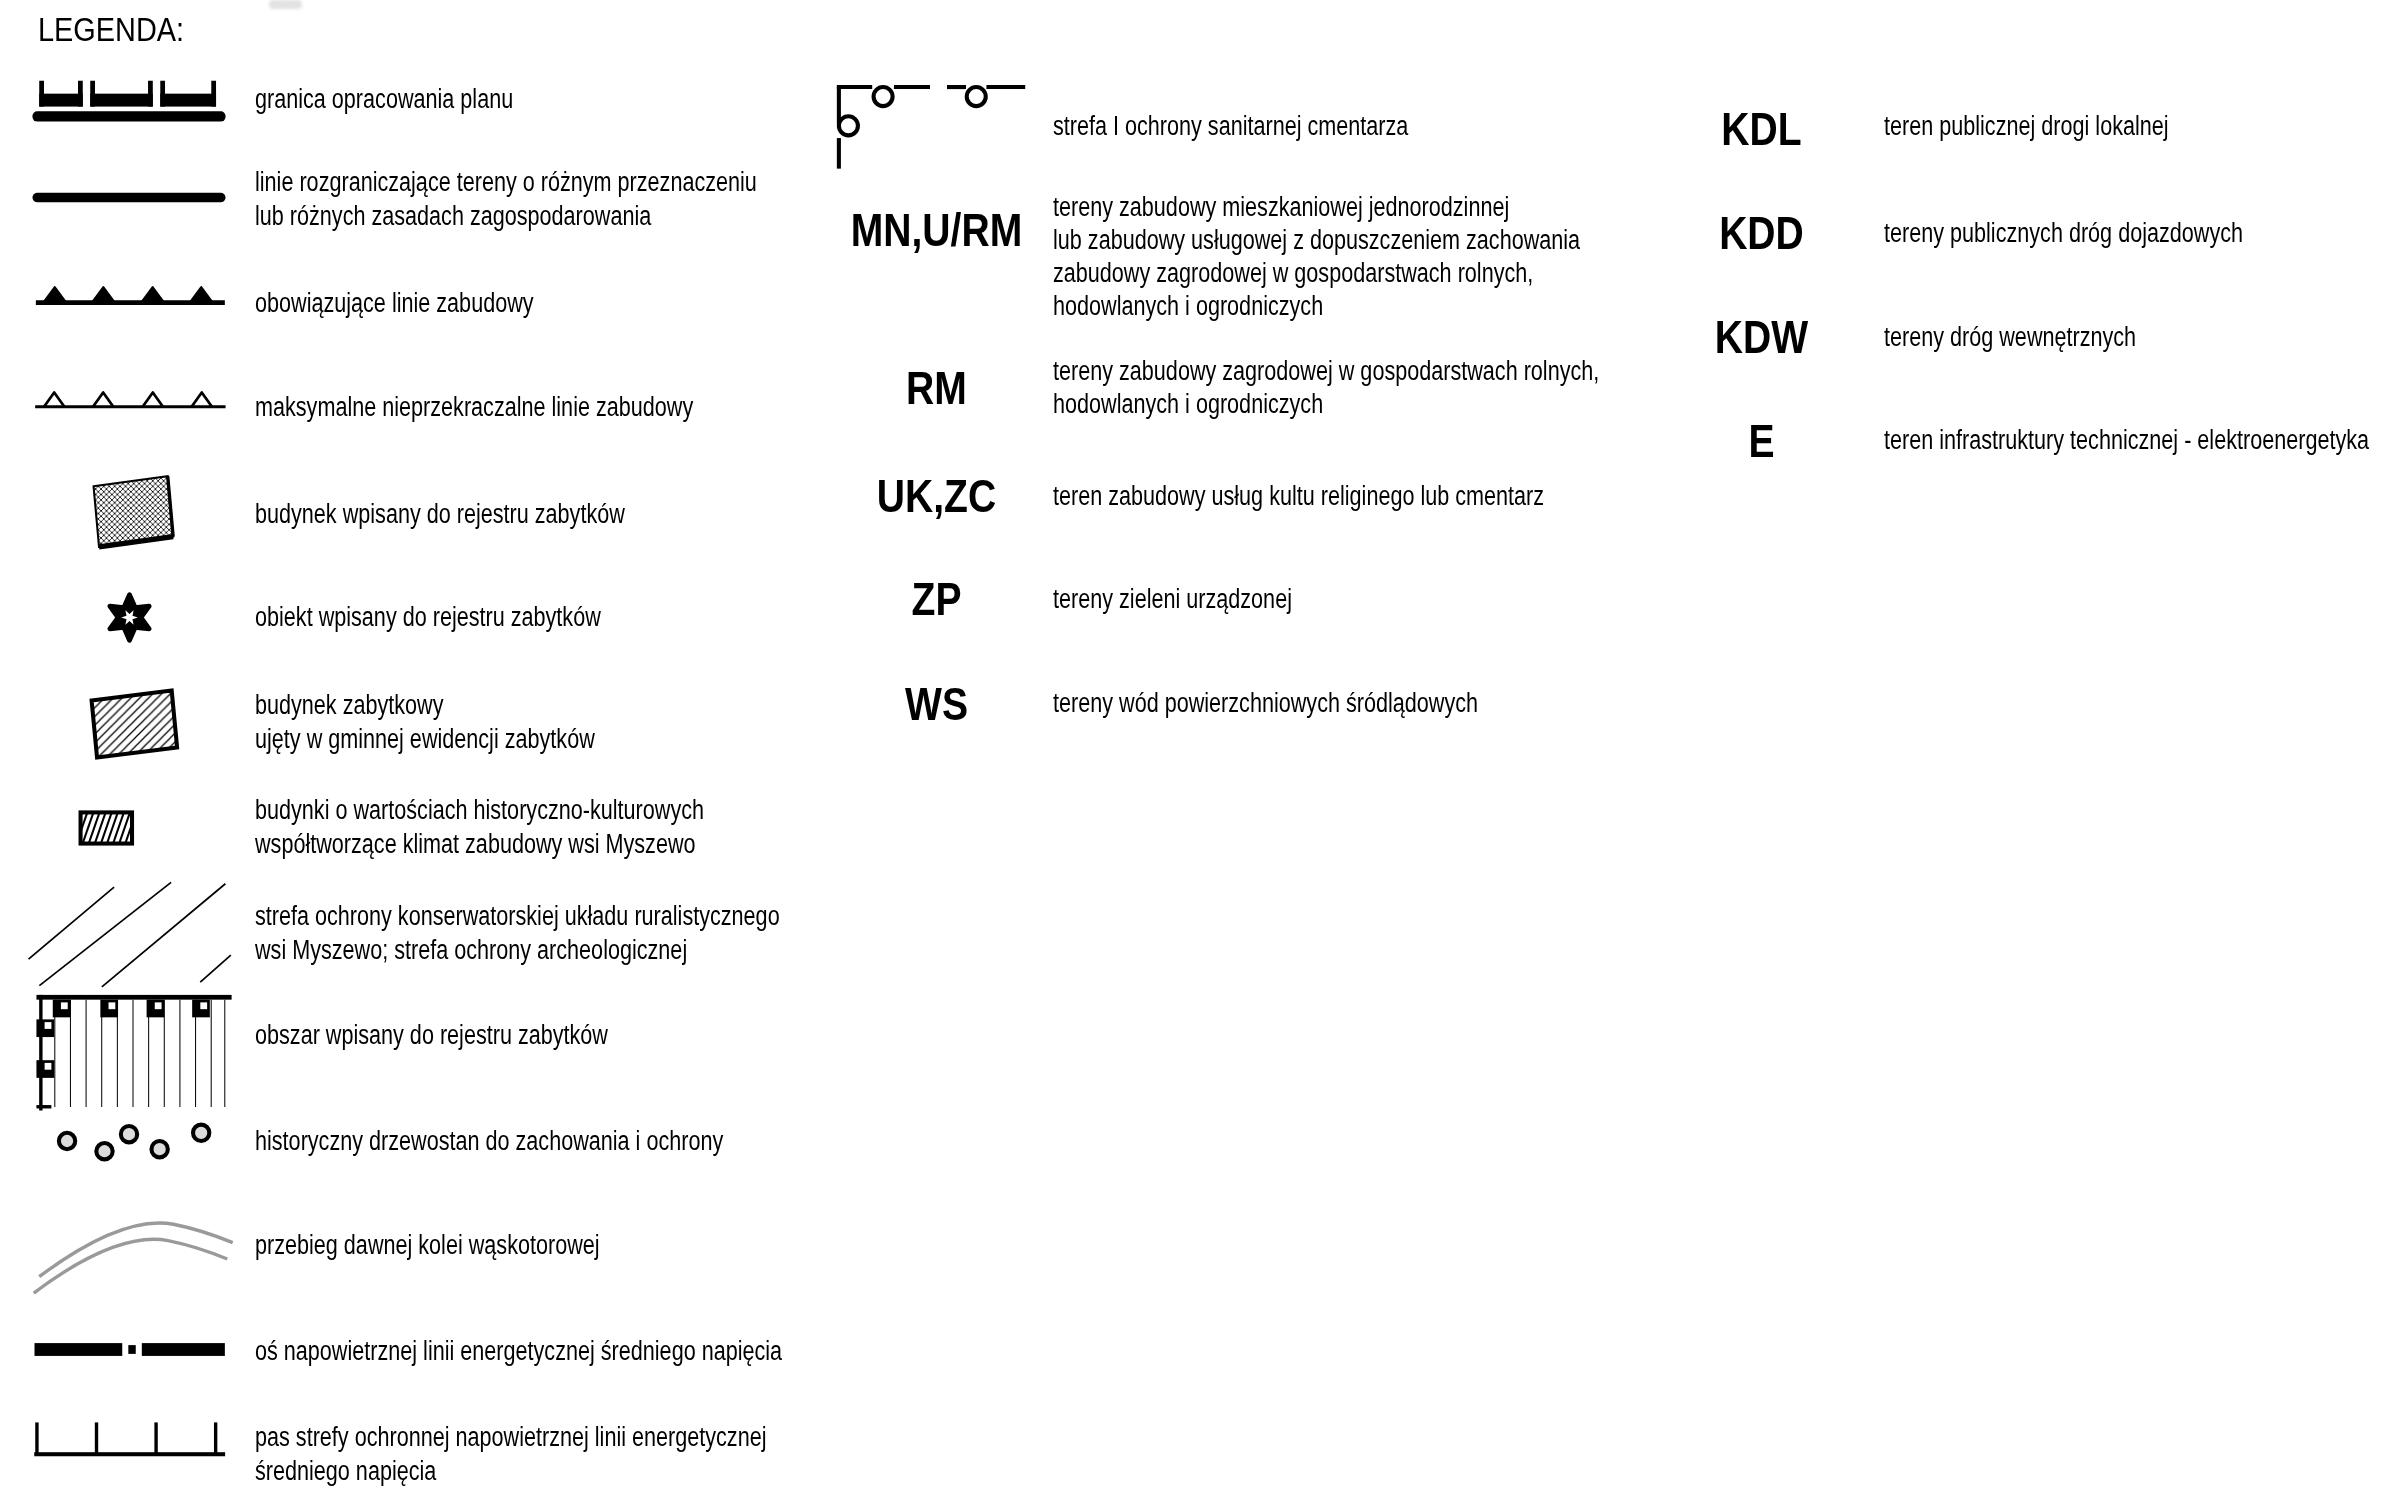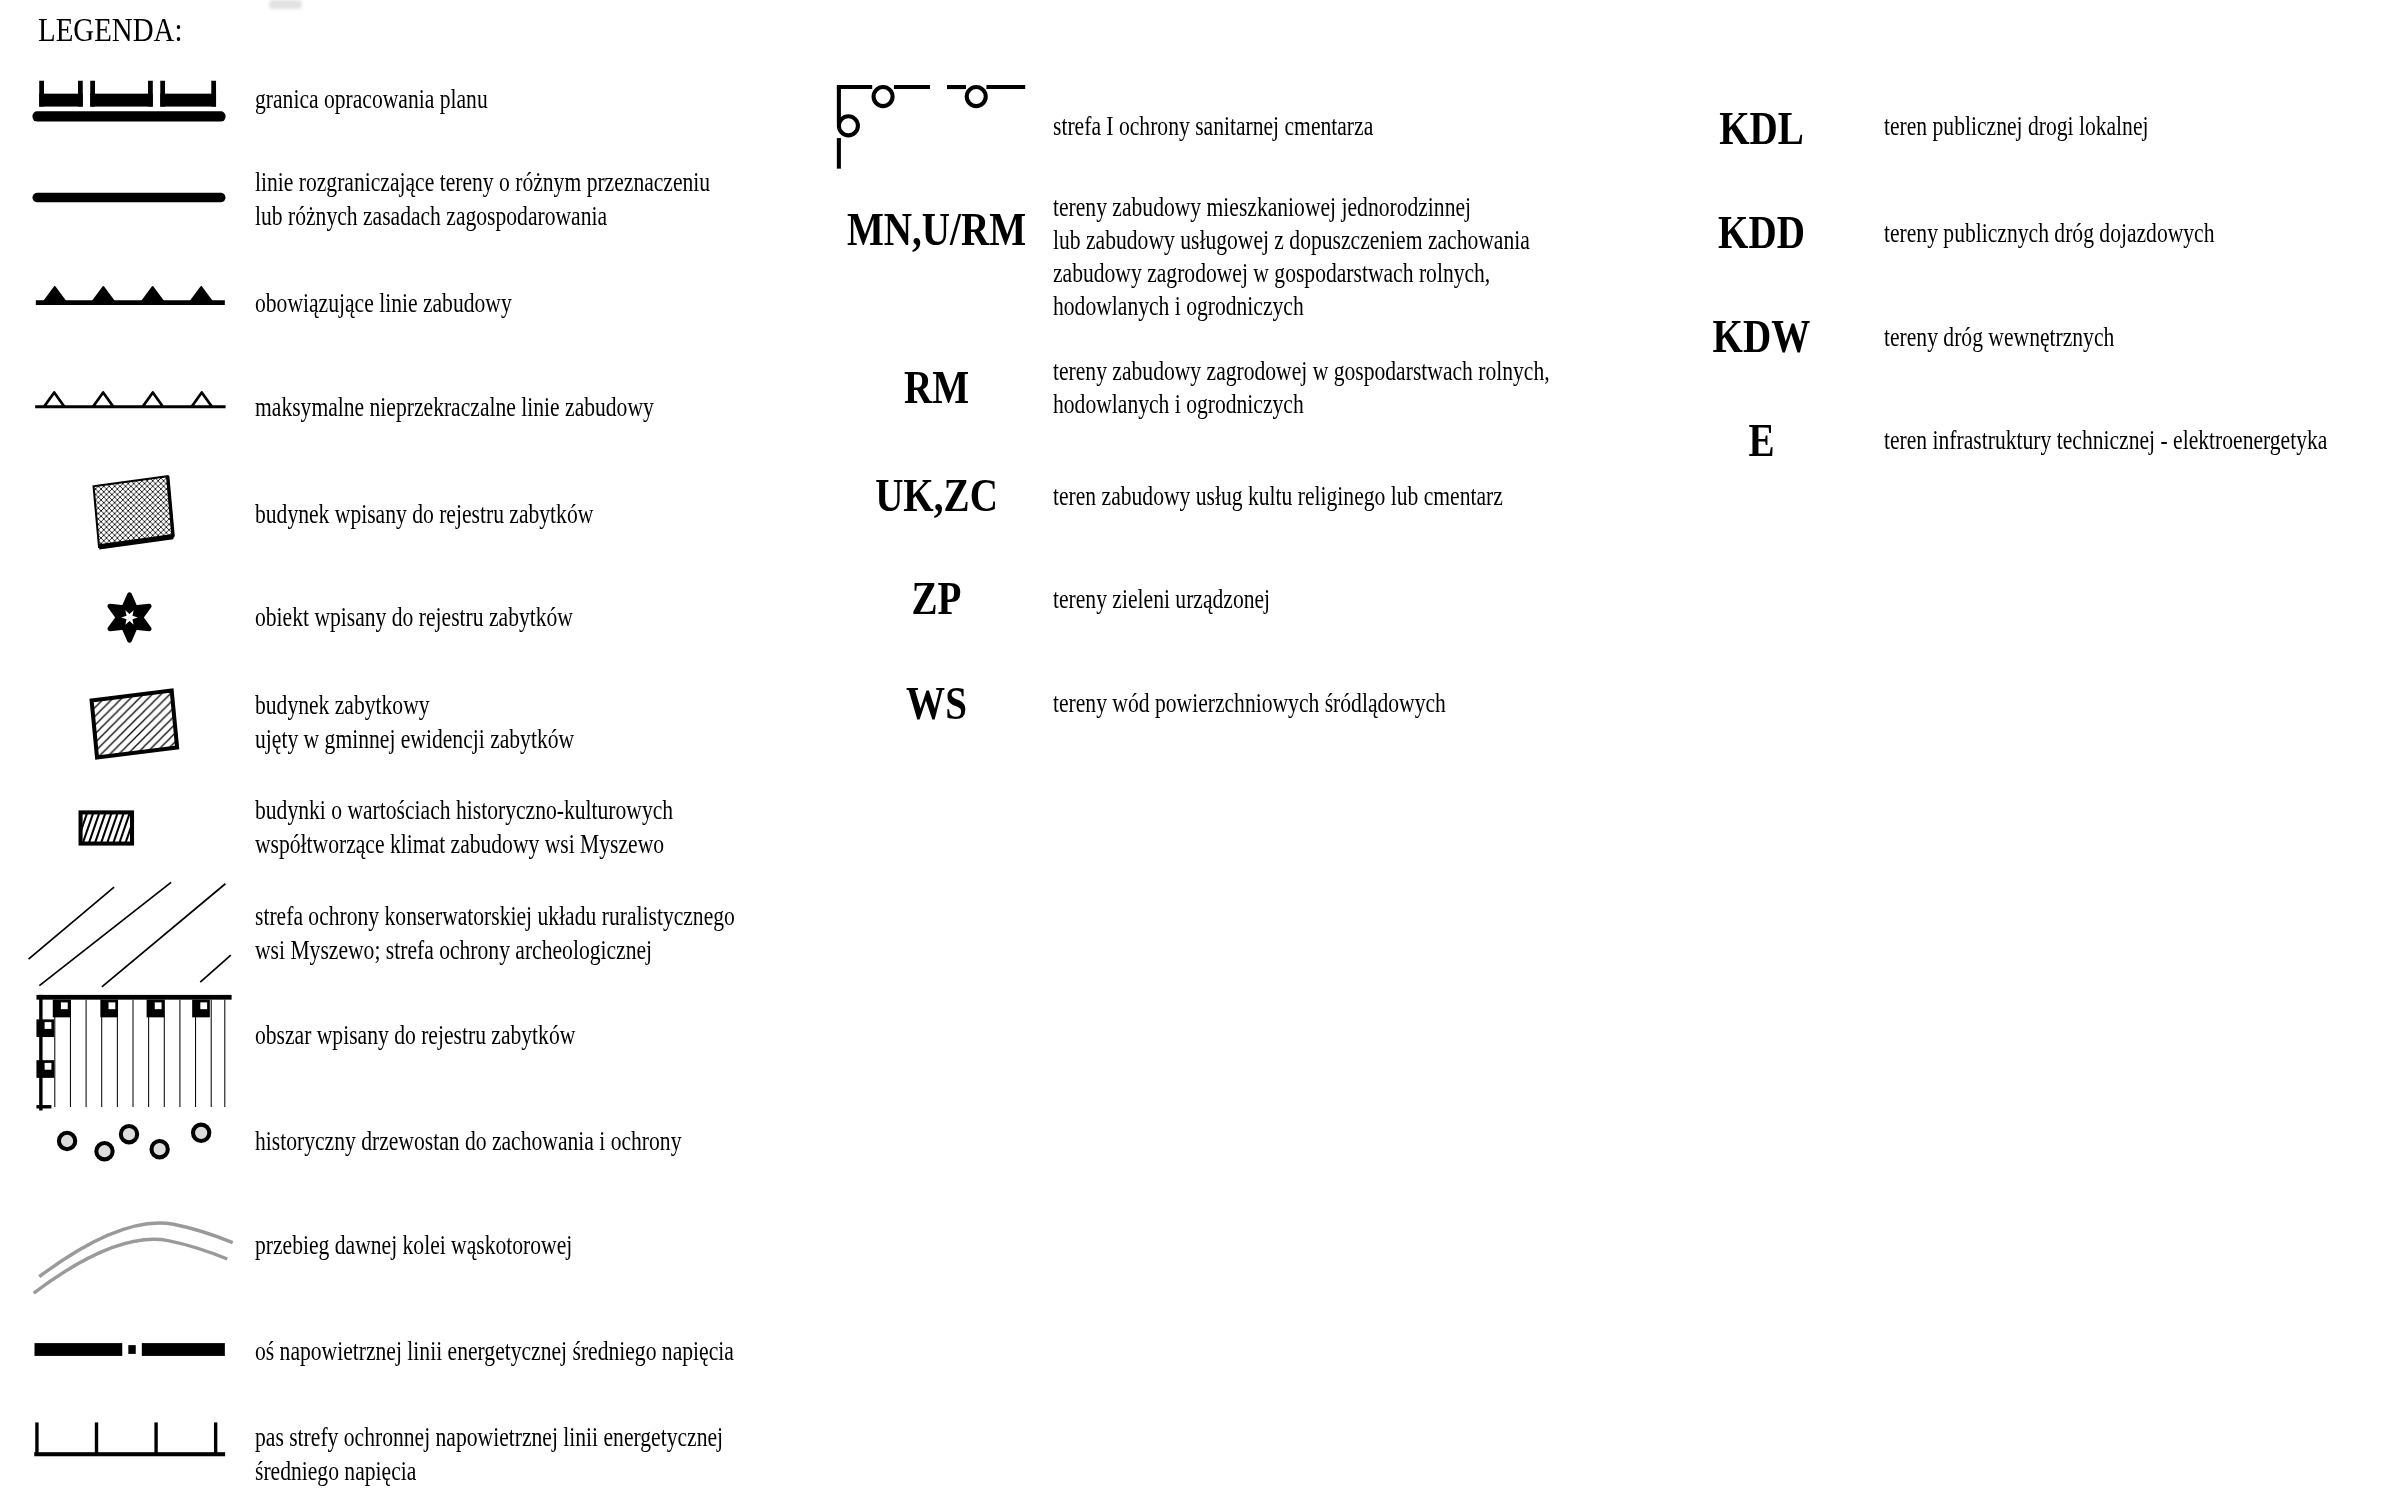--- a/index.html
+++ b/index.html
@@ -1,17 +1,17 @@
 <!DOCTYPE html>
 <html style="font-size:11px"><head>
 <meta charset="utf-8">
 <style>
   html,body{margin:0;padding:0;background:#ffffff;}
   #canvas{position:relative;width:2401px;height:1506px;background:#ffffff;overflow:hidden;
-          font-family:Liberation Serif, serif;color:#000;}
+          font-family:Liberation Sans, sans-serif;color:#000;}
   .abs{position:absolute;}
   .title{font-size:34px;line-height:35px;font-weight:400;transform:scaleX(0.85);transform-origin:0 0;white-space:nowrap;}
   .lbl{font-size:27px;line-height:34px;transform:scaleX(0.8);transform-origin:0 0;white-space:nowrap;}
   .lbl-m{font-size:27px;line-height:33px;transform:scaleX(0.8);transform-origin:0 0;white-space:nowrap;}
   .code{font-size:46px;line-height:46px;font-weight:700;transform:scaleX(0.85);transform-origin:50% 0;
         width:341px;text-align:center;white-space:nowrap;}
   .smudge{width:33px;height:8.9px;background:#e2e2e2;border-radius:4.1px;filter:blur(1.4px);}
   svg{display:block;overflow:visible;}
 </style>
 </head>

